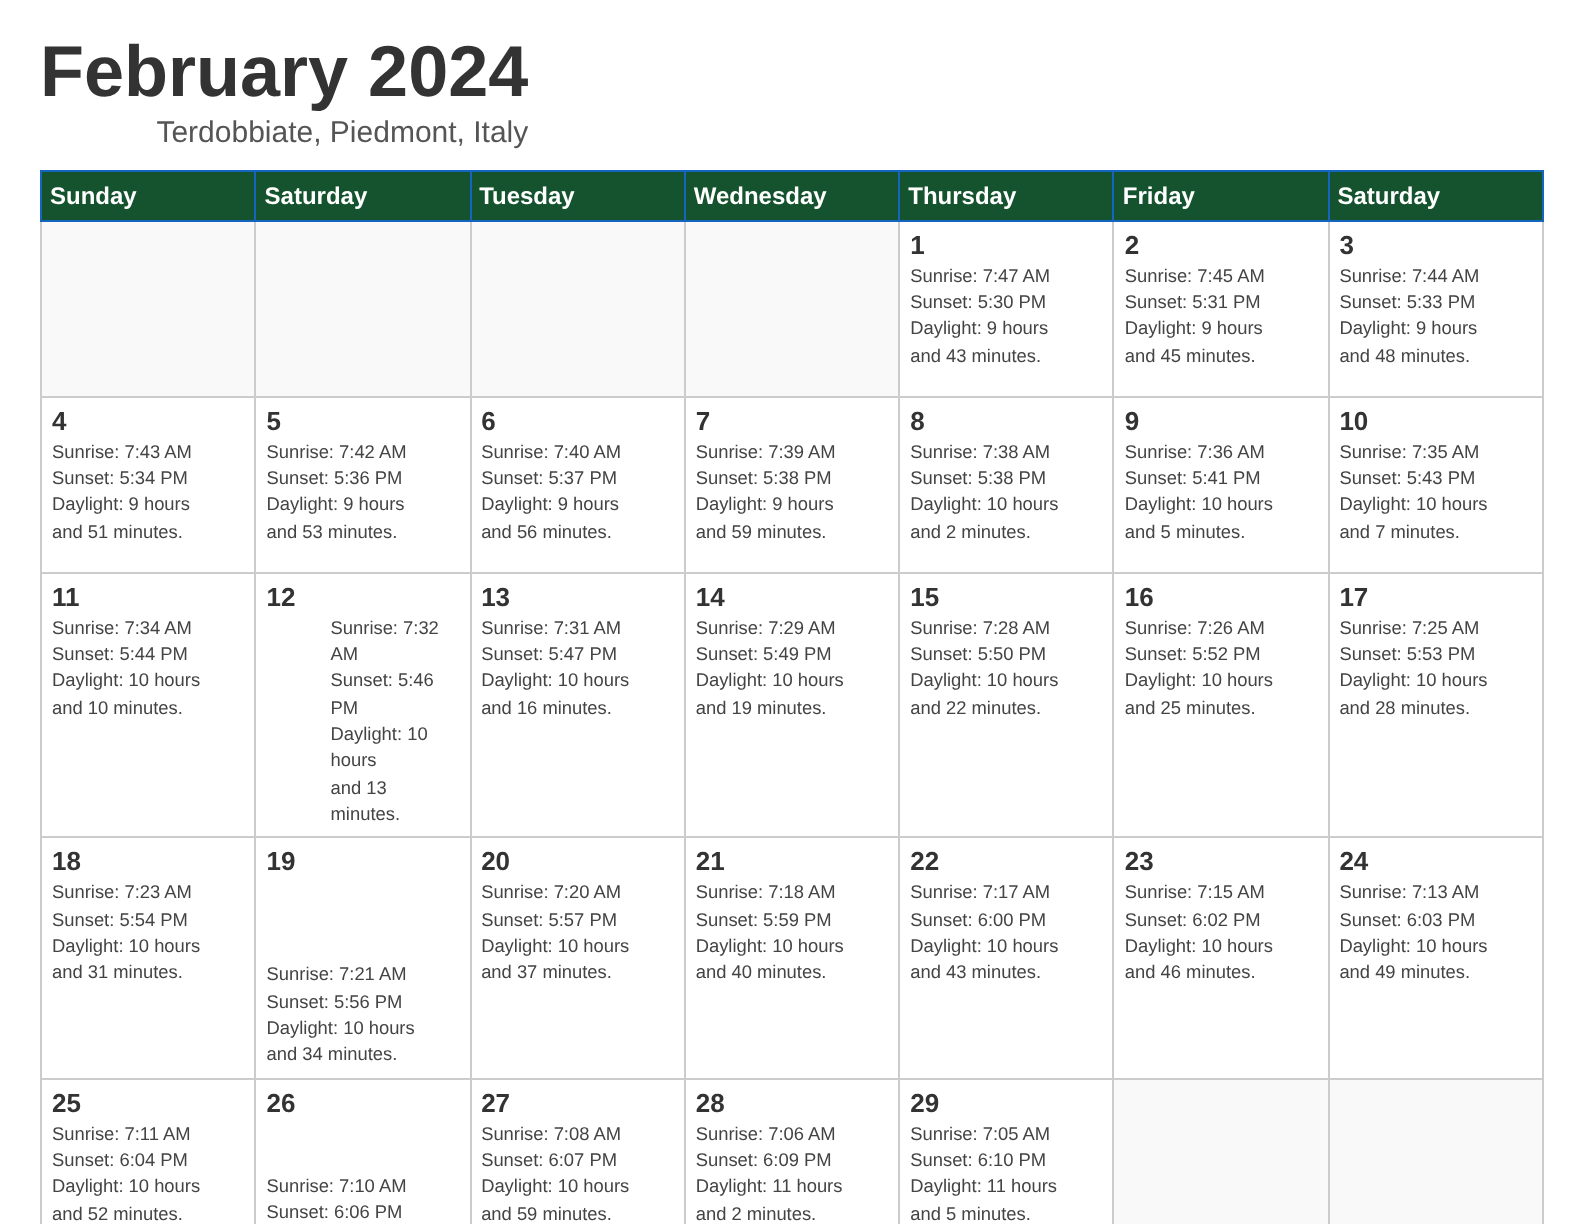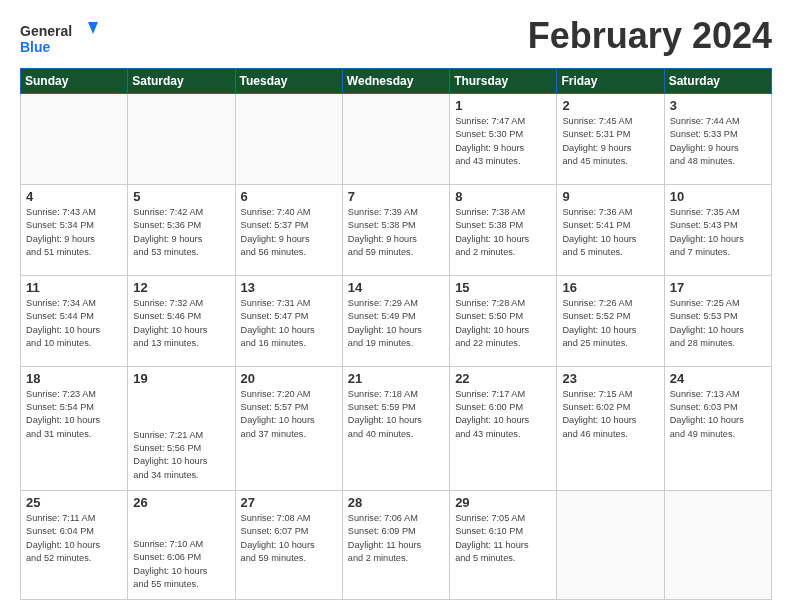--- a/index.html
+++ b/index.html
@@ -84,29 +84,23 @@
     }
     .week-row td {
       height: 88px;
     }
   </style>
 </head>
 <body>
 
 <div class="page">
   <div class="header">
-    <div class="logo">
-  <svg width="80" height="38" viewBox="0 0 80 38" xmlns="http://www.w3.org/2000/svg">
-    <text x="0" y="16" font-size="14" font-weight="bold" fill="#333" font-family="Arial">General</text>
-    <text x="0" y="32" font-size="14" font-weight="bold" fill="#1a73e8" font-family="Arial">Blue</text>
-    <polygon points="68,2 78,2 73,14" fill="#1a73e8"></polygon>
-  </svg>
-</div>
     <div class="title-block">
       <div class="calendar-title">February 2024</div>
+      <div class="calendar-subtitle">Terdobbiate, Piedmont, Italy</div>
     </div>
   </div>
 
   <table class="calendar">
     <thead>
       <tr>
         <th>Sunday</th>
         <th>Saturday</th>
         <th>Tuesday</th>
         <th>Wednesday</th>
@@ -197,21 +191,21 @@
         <tr class="week-row">
           <td>
             <div class="day-number">11</div>
             <div class="day-info" style="white-space: pre-line;">Sunrise: 7:34 AM
 Sunset: 5:44 PM
 Daylight: 10 hours
 and 10 minutes.</div>
           </td>
           <td>
             <div class="day-number">12</div>
-            <div class="day-info" style="white-space: pre-line;">Sunrise: 7:32 AM
+            <div class="day-info" style="white-space: pre-line; margin-left: 32px;">Sunrise: 7:32 AM
 Sunset: 5:46 PM
 Daylight: 10 hours
 and 13 minutes.</div>
           </td>
           <td>
             <div class="day-number">13</div>
             <div class="day-info" style="white-space: pre-line;">Sunrise: 7:31 AM
 Sunset: 5:47 PM
 Daylight: 10 hours
 and 16 minutes.</div>

